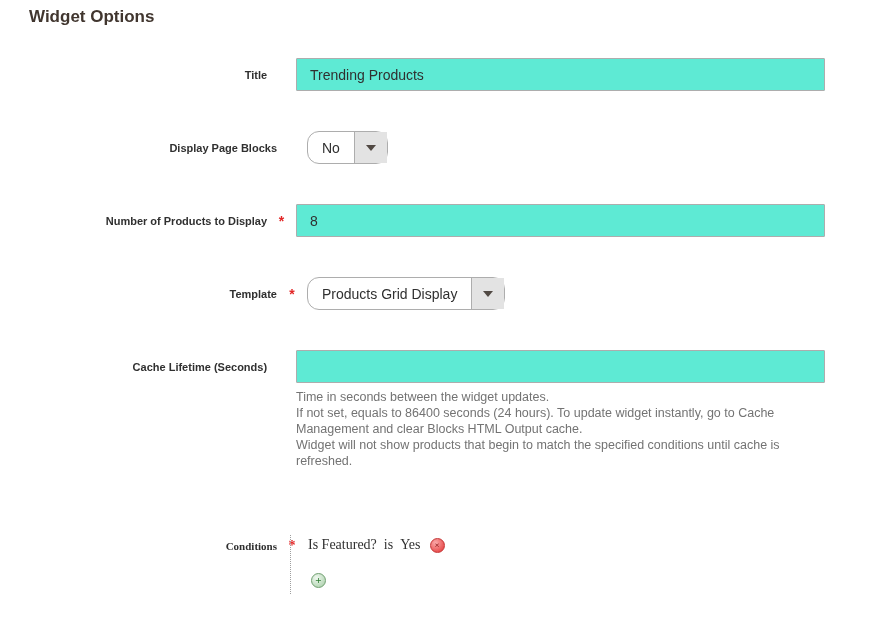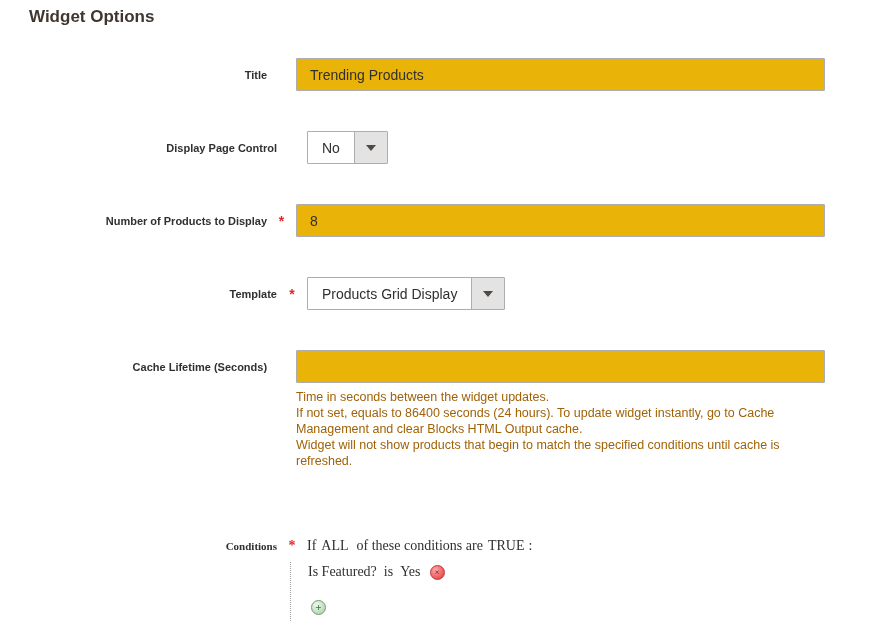--- a/index.html
+++ b/index.html
@@ -47,34 +47,34 @@
     line-height: 20px;
     padding-top: 7px;
   }
   .field-cell { flex: 1; max-width: 540px; }
 
   input.text-input {
     width: 529px;
     height: 33px;
     border: 1px solid #adadad;
     border-radius: 1px;
-    background: #eab308;
+    background: #5eead4;
     padding: 0 13px;
     font-family: "Liberation Sans", "DejaVu Sans", sans-serif;
     font-size: 14px;
     color: #303030;
     outline: none;
   }
 
   .select {
     display: inline-flex;
     align-items: stretch;
     height: 33px;
     border: 1px solid #adadad;
-    border-radius: 1px;
+    border-radius: 12px;
     background: #ffffff;
     cursor: pointer;
   }
   .select-value {
     display: flex;
     align-items: center;
     padding: 0 14px;
     font-size: 14px;
     color: #303030;
     white-space: nowrap;
@@ -92,21 +92,21 @@
     border-left: 5px solid transparent;
     border-right: 5px solid transparent;
     border-top: 6px solid #514943;
   }
 
   .field-note {
     margin-top: 6px;
     max-width: 500px;
     font-size: 12.5px;
     line-height: 16px;
-    color: #a16207;
+    color: #737373;
   }
 
   
   .cond-field { padding-top: 0; }
   .cond-summary {
     font-size: 14px;
     line-height: 20px;
     padding-top: 7px;
     color: #303030;
   }
@@ -169,21 +169,21 @@
 
   <div class="row">
     <div class="label-cell">Title</div>
     <div class="asterisk-cell"></div>
     <div class="field-cell">
       <input type="text" class="text-input" value="Trending Products" style="">
     </div>
   </div>
 
   <div class="row">
-    <div class="label-cell">Display Page Control</div>
+    <div class="label-cell">Display Page Blocks</div>
     <div class="asterisk-cell"></div>
     <div class="field-cell">
       <div class="select">
         <span class="select-value">No</span>
         <span class="select-arrow-box">
           <span class="caret-down"></span>
         </span>
       </div>
     </div>
   </div>
@@ -219,21 +219,20 @@
         <div>If not set, equals to 86400 seconds (24 hours). To update widget instantly, go to Cache Management and clear Blocks HTML Output cache.</div>
         <div>Widget will not show products that begin to match the specified conditions until cache is refreshed.</div>
       </div>
     </div>
   </div>
 
   <div class="row last">
     <div class="label-cell">Conditions</div>
     <div class="asterisk-cell">*</div>
     <div class="field-cell cond-field">
-      <div class="cond-summary"><span>If</span><span class="agg">ALL</span><span>of these conditions are</span><span class="val">TRUE</span><span>:</span></div>
 
       <div class="cond-tree">
         <div class="cond-rule">
           <span class="clickable">Is Featured?</span>
           <span>is</span>
           <span class="clickable">Yes</span>
           <span class="icon-remove">×</span>
         </div>
         <div class="cond-rule add-line">
           <span class="icon-add">+</span>

